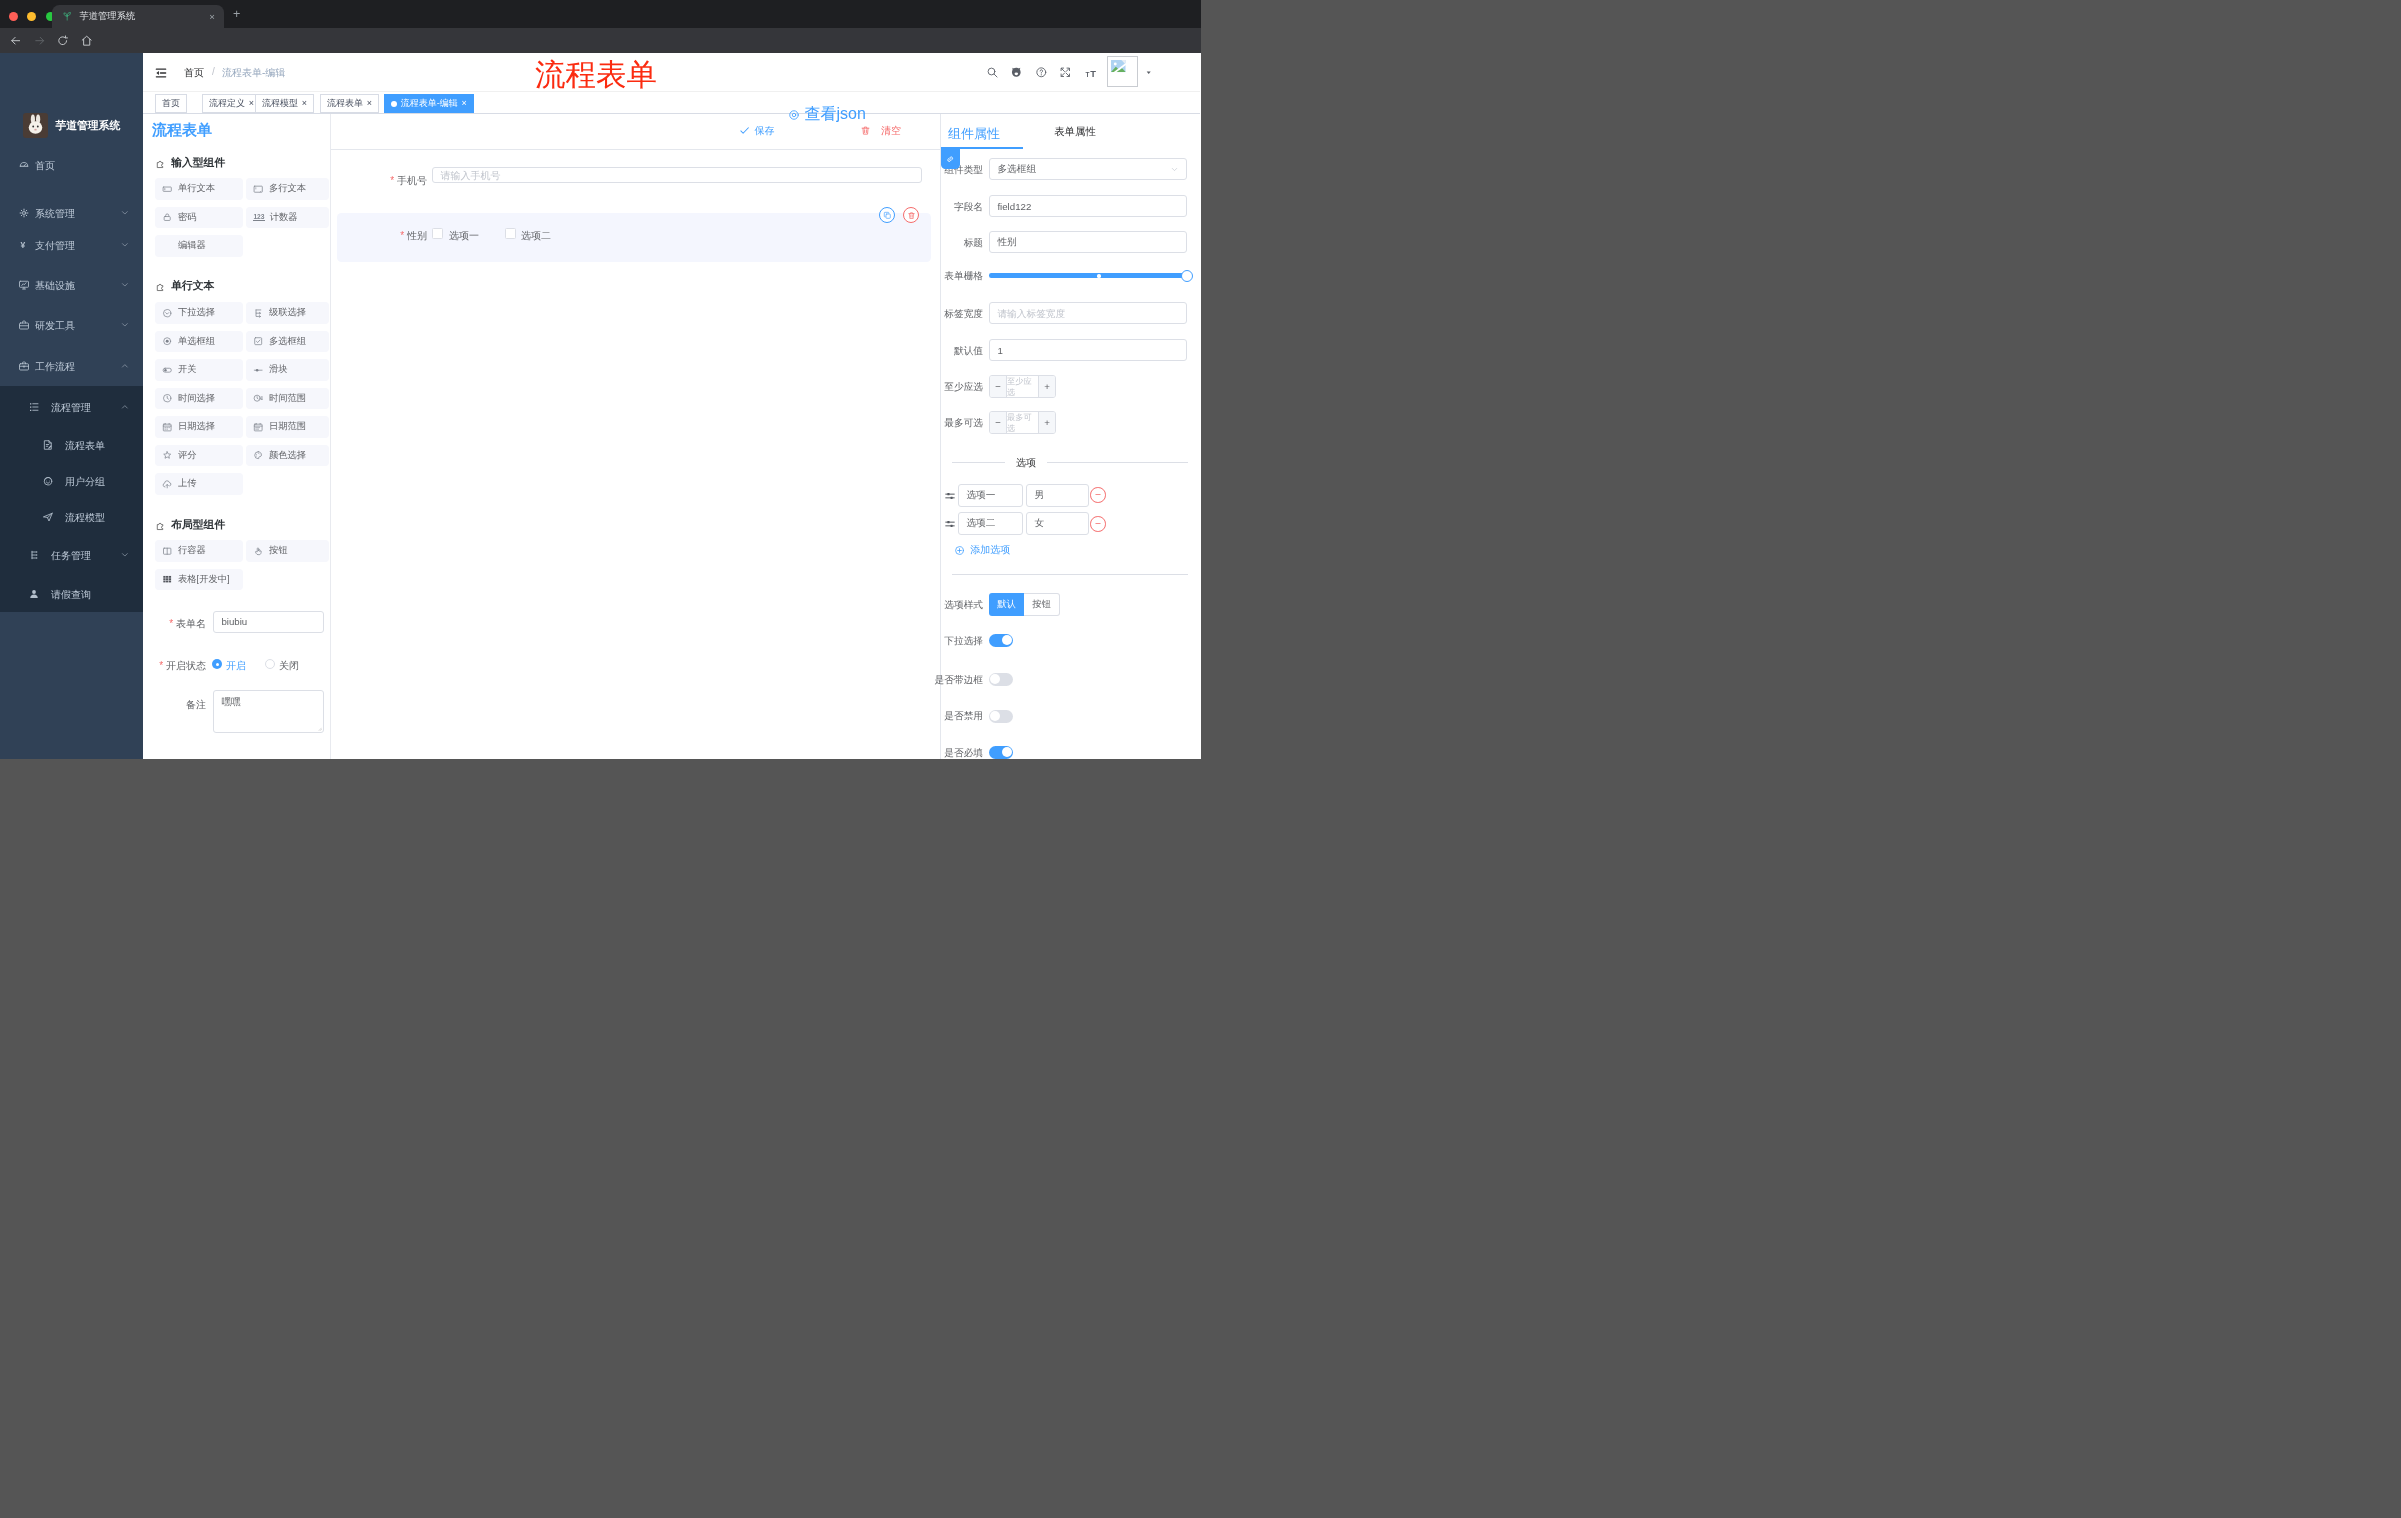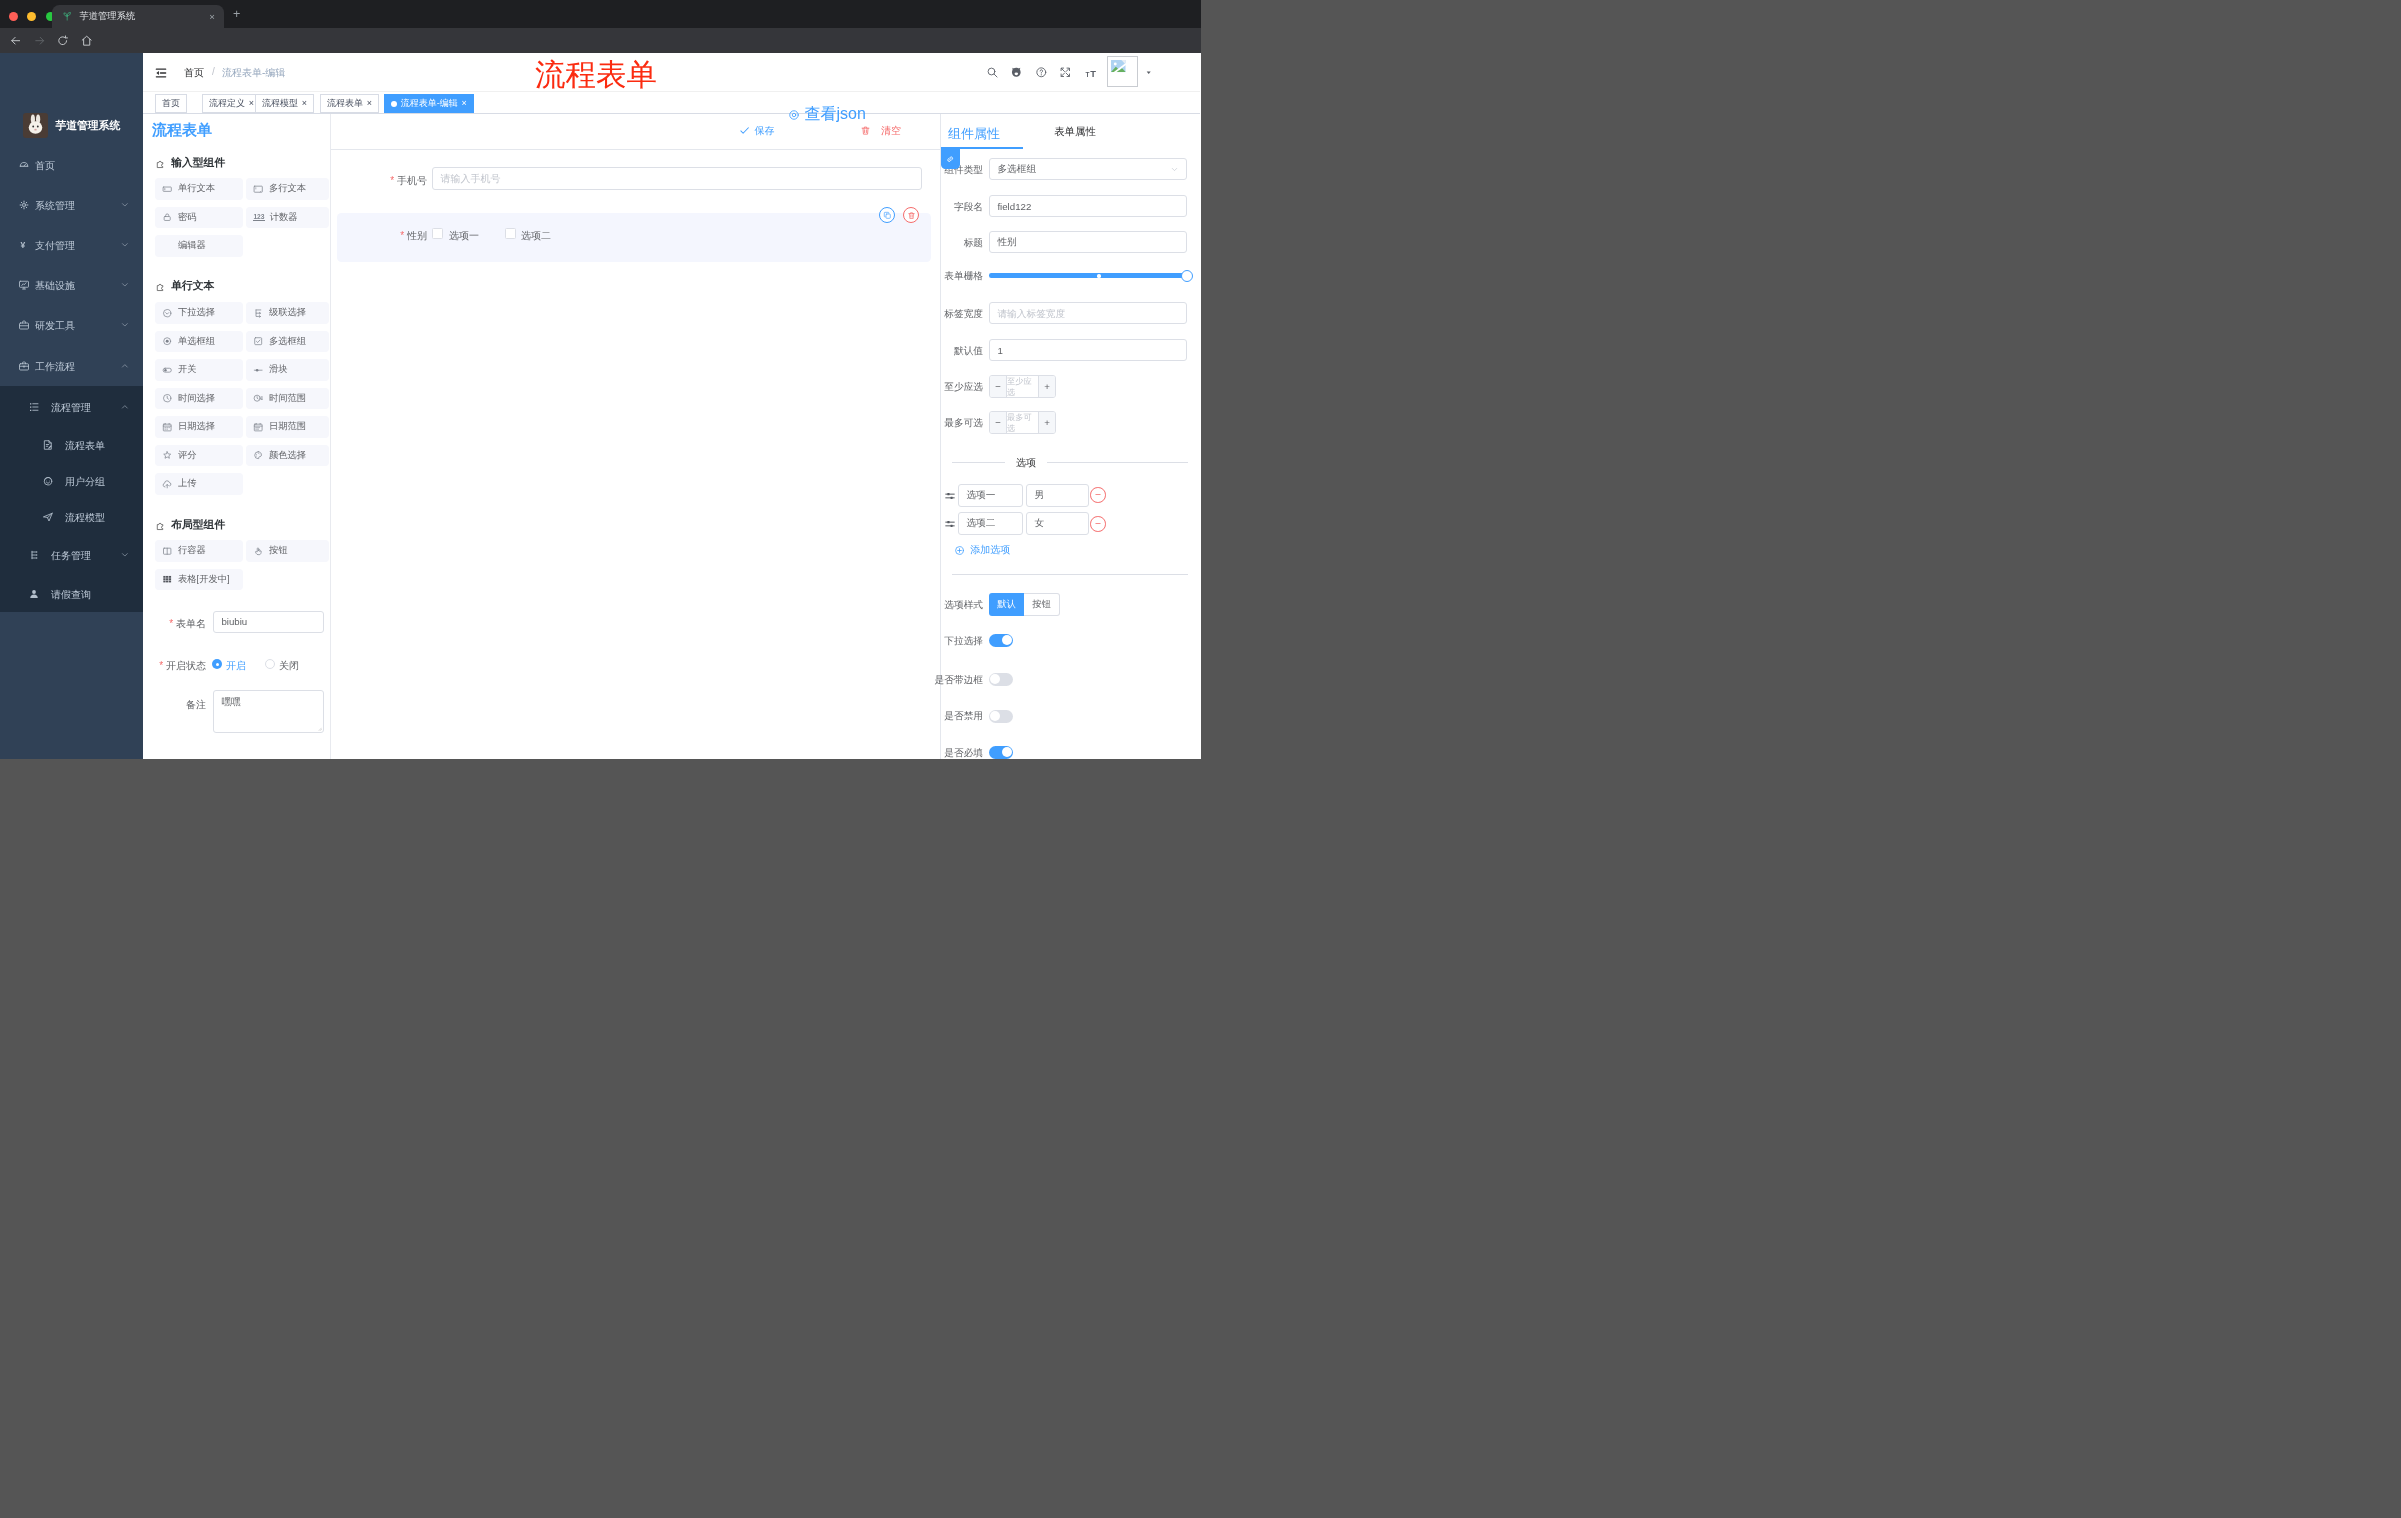--- a/index.html
+++ b/index.html
@@ -171,21 +171,21 @@
     <div class="abs side-item" style="top:93px;">
       <span class="si-ic ic" style="left:18px;">
           <svg viewBox="0 0 24 24" stroke="currentColor" stroke-width="1.7" fill="none" stroke-linecap="round" stroke-linejoin="round">
             <path d="M4.5 14.5a7.5 7.5 0 0 1 15 0"></path>
             <path d="M4.5 14.5h15" stroke-width="2"></path>
             <path d="M12 14l3.5-4"></path>
           </svg>
         </span>
       <span class="si-lb" style="left:35px;">首页</span>
     </div>
-    <div class="abs side-item" style="top:133px;padding-left:12px;">
+    <div class="abs side-item" style="top:141px;padding-left:12px;">
       <span class="si-ic ic" style="left:18px;">
           <svg viewBox="0 0 24 24" stroke="currentColor" stroke-width="1.7" fill="none" stroke-linecap="round" stroke-linejoin="round">
             <circle cx="12" cy="12" r="3"></circle>
             <path d="M12 4.2v2.3M12 17.5v2.3M4.2 12h2.3M17.5 12h2.3M6.5 6.5l1.6 1.6M15.9 15.9l1.6 1.6M17.5 6.5l-1.6 1.6M8.1 15.9l-1.6 1.6" stroke-width="2"></path>
           </svg>
         </span>
       <span class="si-lb" style="left:35px;">系统管理</span>
       <span class="si-ch ic">
           <svg viewBox="0 0 24 24" stroke="currentColor" stroke-width="1.7" fill="none" stroke-linecap="round" stroke-linejoin="round">
             <path d="M6 9l6 6 6-6"></path>
@@ -689,21 +689,21 @@
     <span class="ic" style="width:11px;height:11px;">
         <svg viewBox="0 0 24 24" stroke="currentColor" stroke-width="1.7" fill="none" stroke-linecap="round" stroke-linejoin="round">
           <path d="M4.5 7h15M9.5 7V4.5h5V7M6.5 7l1 13h9l1-13"></path>
           <path d="M10 10.5v6M14 10.5v6"></path>
         </svg>
       </span>
       <span>清空</span>
   </div>
 
   <div class="lbl req" style="left:336px;top:174px;width:91px;">手机号</div>
-  <input class="inp" style="left: 432px; top: 167px; width: 490px; height: 23px; font-size: 10px;" placeholder="请输入手机号">
+  <input class="inp" style="left: 432px; top: 167px; width: 490px; height: 16px; font-size: 10px;" placeholder="请输入手机号">
 
   <div class="abs" style="left:337px;top:213px;width:594px;height:49px;background:#f4f6fe;border-radius:4.5px;"></div>
   <div class="lbl req" style="left:336px;top:229px;width:91px;z-index:2;">性别</div>
   <span class="chkbox" style="left:432px;top:228px;z-index:2;"></span>
   <span class="txtb" style="left:449px;top:229px;z-index:2;font-size:10px;">选项一</span>
   <span class="chkbox" style="left:505px;top:228px;z-index:2;"></span>
   <span class="txtb" style="left:521px;top:229px;z-index:2;font-size:10px;">选项二</span>
   <div class="act-circle" style="left:879px;top:207px;border:0.7px solid #409eff;color:#409eff;z-index:3;">
       <span class="ic" style="width:9px;height:9px;">
         <svg viewBox="0 0 24 24" stroke="currentColor" stroke-width="1.7" fill="none" stroke-linecap="round" stroke-linejoin="round">

